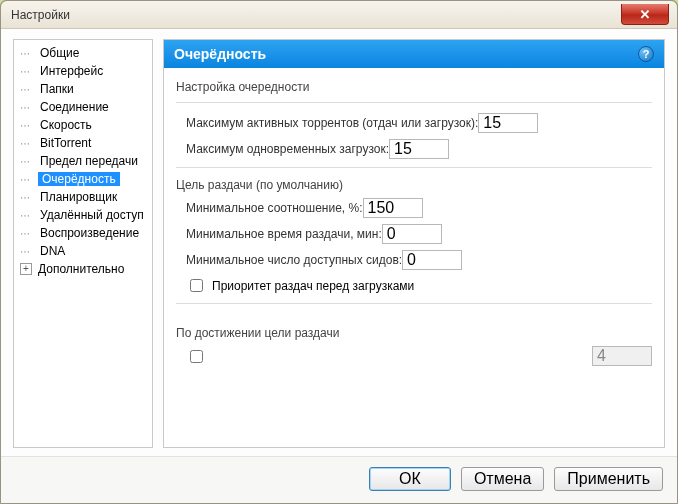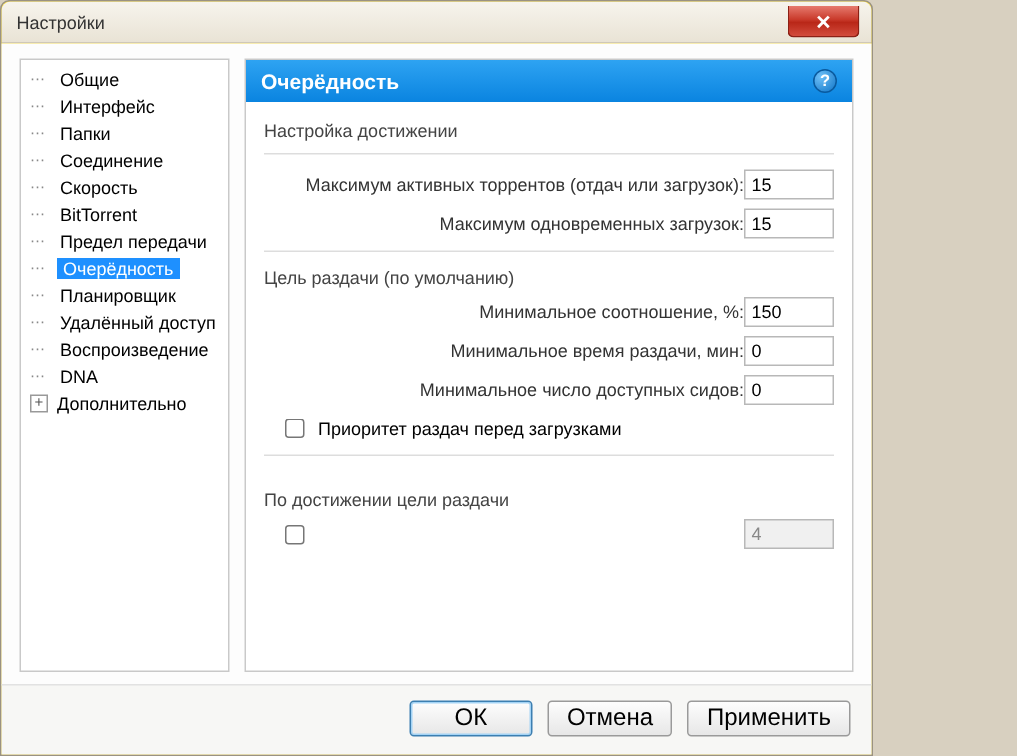--- a/index.html
+++ b/index.html
@@ -6,23 +6,23 @@
   body {
     margin: 0;
     font-family: "Segoe UI", Tahoma, sans-serif;
     font-size: 12px;
     background: #d8d0c0;
     width: 678px;
     height: 504px;
     overflow: hidden;
   }
   .window {
-    width: 582px;
+    width: 678px;
     height: 504px;
-    background: #fde047;
+    background: #84cc16;
     border: 1px solid #9a9282;
     border-radius: 6px 6px 0 0;
     position: relative;
     display: flex;
     flex-direction: column;
   }
   .titlebar {
     height: 28px;
     background: linear-gradient(#f7f4ed, #e9e3d5);
     border-bottom: 1px solid #cfc8b8;
@@ -136,31 +136,31 @@
     margin-top: 4px;
   }
   .hr {
     border: none;
     border-top: 1px solid #ddd;
     margin: 2px 0 4px 0;
   }
   .row {
     display: flex;
     align-items: center;
-    justify-content: flex-end;
+    justify-content: flex-start;
     padding-left: 10px;
   }
   .row .lbl { color: #333; }
   .row input[type="text"] {
     width: 60px;
     height: 20px;
     border: 1px solid #b8b8b8;
     padding: 0 4px;
     font-family: inherit;
-    font-size: 12px;
+    font-size: 16px;
     text-align: left;
   }
   .row input[type="text"][disabled] {
     background: #f0f0f0;
     color: #888;
   }
   .checkrow {
     display: flex;
     align-items: center;
     gap: 6px;
@@ -263,21 +263,21 @@
     </div>
 
     <div class="main">
       <div class="section-header">
         <span>Очерёдность</span>
         <div class="help-icon">?</div>
       </div>
 
       <div class="panel-body">
 
-        <div class="group-label">Настройка достижении</div>
+        <div class="group-label">Настройка очередности</div>
         <hr class="hr">
 
         <div class="row">
           <span class="lbl">Максимум активных торрентов (отдач или загрузок):</span>
           <input type="text" value="15" style="">
         </div>
 
         <div class="row">
           <span class="lbl">Максимум одновременных загрузок:</span>
           <input type="text" value="15" style="">

